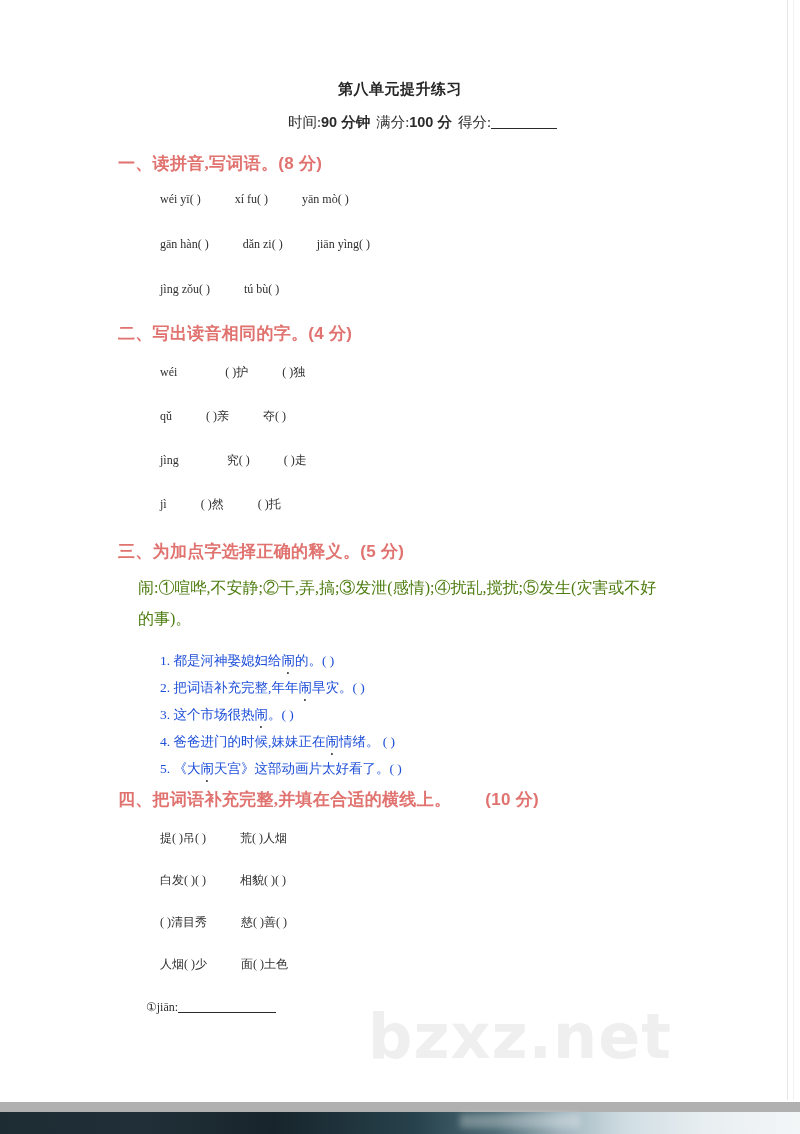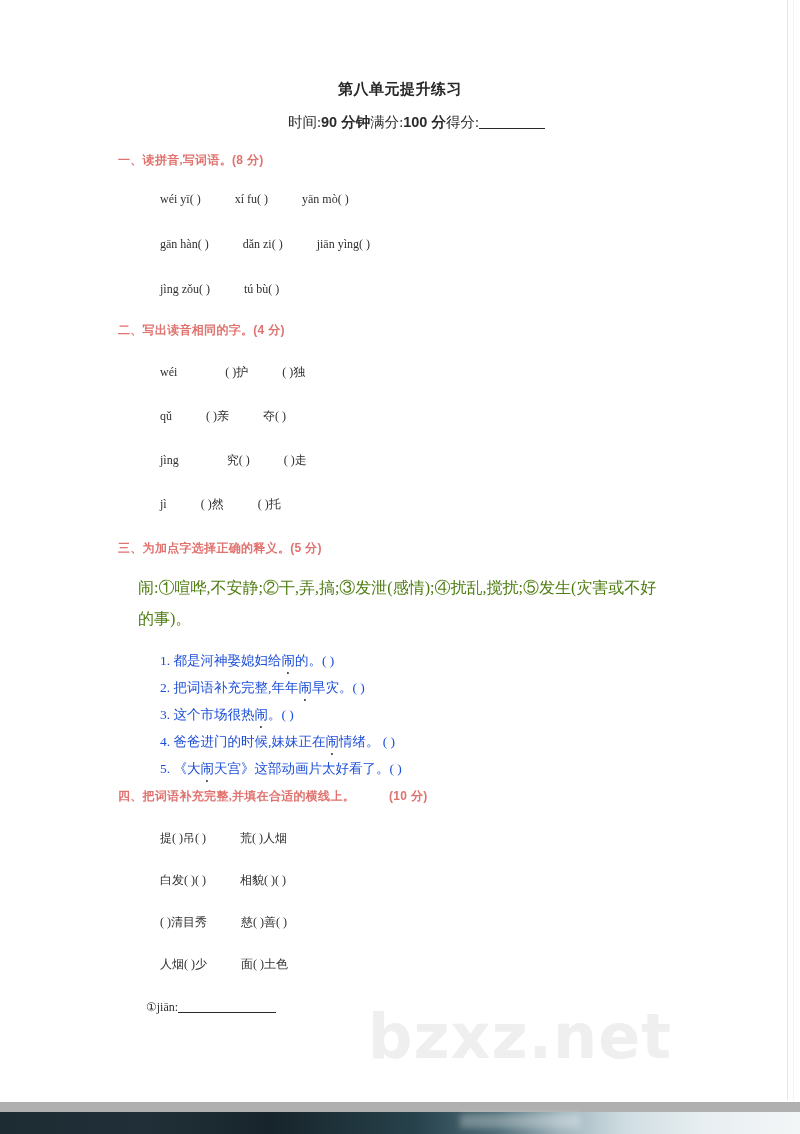--- a/index.html
+++ b/index.html
@@ -113,33 +113,33 @@
   }
 
   .info-line {
     position: absolute;
     left: 288px;
     top: 113px;
     font-size: 14.5px;
     color: #2a2a2a;
     white-space: nowrap;
   }
-  .info-line .seg { margin-right: 0; }
+  .info-line .seg { margin-right: 6px; }
   .info-line b { font-family: "Liberation Sans", sans-serif; font-weight: bold; }
   .blank-line {
     display: inline-block;
     width: 66px;
     border-bottom: 1.6px solid #2a2a2a;
     vertical-align: -2px;
   }
 
   .sec-head {
     position: absolute;
     left: 118px;
-    font-size: 12px;
+    font-size: 17px;
     font-weight: bold;
     color: #e0726f;
     white-space: nowrap;
     letter-spacing: 0.3px;
   }
   .sec-head .pts {
     color: #e0726f;
     font-family: "Liberation Sans", sans-serif;
   }
 

